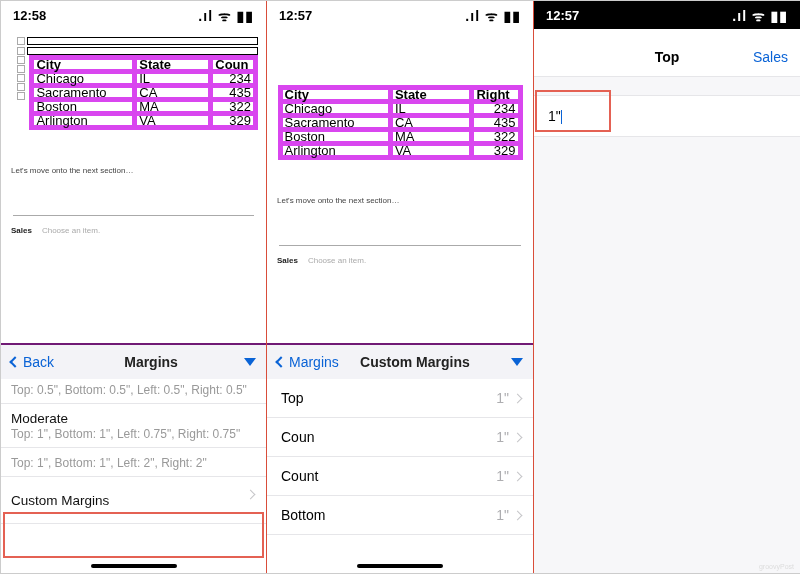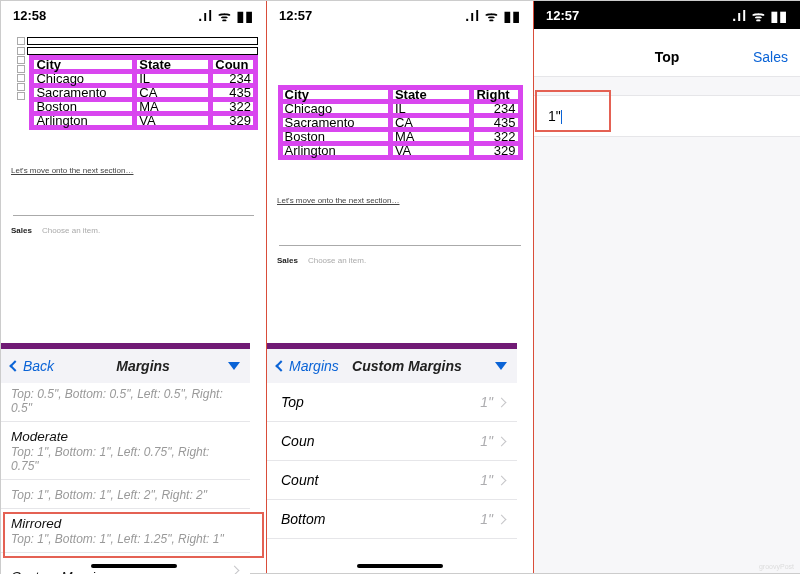--- a/index.html
+++ b/index.html
@@ -12,26 +12,26 @@
   .statusbar { height:28px; display:flex; align-items:center; justify-content:space-between; padding:0 12px; font-weight:600; font-size:13px;}
   .statusbar.dark{ background:#000; color:#fff;}
   .status-icons { font-size:14px; letter-spacing:1px;}
   .doc { padding:6px 8px 0 8px; font-size:8px; }
   .table { width:98%; margin-left:1%; border-collapse: collapse; }
   .table th,.table td{ border:5px solid #d946ef; text-align:left; padding:0 2px; font-size:13px; font-weight:400; height:9px; line-height:9px;}
   .table th{ font-weight:700;}
   .table td.r{text-align:right;}
   .checkcol { display:flex; gap:2px; margin:2px 0 0 8px;}
   .cb{ width:8px;height:8px;border:1px solid #aaa;}
-  .doc-line{ font-size:8px; color:#444; margin: 36px 10px 0 10px; text-decoration: underline;}
+  .doc-line{ font-size:8px; color:#444; margin: 36px 10px 0 10px;}
   .sales-row{ font-size:8px; color:#444; margin: 10px 10px 0 10px; display:flex; gap:10px;}
   .sales-title{ font-weight:700; color:#222;}
   .sales-sub{ color:#aaa;}
   
-  .sheet { position:absolute; left:0; right:16px; bottom:0; border-top:6px solid #701a75;font-style:italic;}
+  .sheet { position:absolute; left:0; right:0; bottom:0; border-top:2px solid #701a75;}
   .sheet-head { height:34px; background:#f3f3f7; display:flex; align-items:center; padding:0 10px; font-size:14px;}
   .back{ color:#0a63d6; display:flex; align-items:center; gap:2px; font-weight:400;}
   .chev-left{ width:8px;height:8px;border-left:2px solid #0a63d6;border-bottom:2px solid #0a63d6; transform:rotate(45deg); margin-right:2px;}
   .sheet-title{ font-weight:600; color:#222; flex:1; text-align:center;}
   .dropdown-arrow{ width:0;height:0;border-left:6px solid transparent;border-right:6px solid transparent;border-top:8px solid #0a63d6;}
   .mrow{ border-bottom:1px solid #e6e6e9; padding:7px 10px 6px 10px; background:#fff;}
   .mrow .l1{ font-size:13.5px; color:#111;}
   .mrow .l2{ font-size:12px; color:#999; margin-top:1px;}
   .mrow.cut{ padding-top:3px;}
   .custom-row{ border-bottom:1px solid #e6e6e9; background:#fff; padding:14px 12px 14px 10px; position:relative;}
@@ -130,24 +130,20 @@
       <div class="mrow cut">
           <div class="l2">Top: 0.5", Bottom: 0.5", Left: 0.5", Right: 0.5"</div>
         </div>
       <div class="mrow">
         <div class="l1">Moderate</div>
         <div class="l2">Top: 1", Bottom: 1", Left: 0.75", Right: 0.75"</div>
       </div>
       <div class="mrow">
         <div class="l2">Top: 1", Bottom: 1", Left: 2", Right: 2"</div>
       </div>
-      <div class="mrow">
-        <div class="l1">Mirrored</div>
-        <div class="l2">Top: 1", Bottom: 1", Left: 1.25", Right: 1"</div>
-      </div>
       <div class="custom-row">
         <span class="chev-r" style="float:right;width:7px;height:7px;border-top:1.5px solid #c5c5c8;border-right:1.5px solid #c5c5c8;transform:rotate(45deg);"></span>
         <span class="l1">Custom Margins</span>
       </div>
     </div>
     <div class="hl" style="left:2px; right:2px; bottom:15px; height:46px;"></div>
     <div class="homebar"></div>
   </div>
 
   <div class="phone p2">

